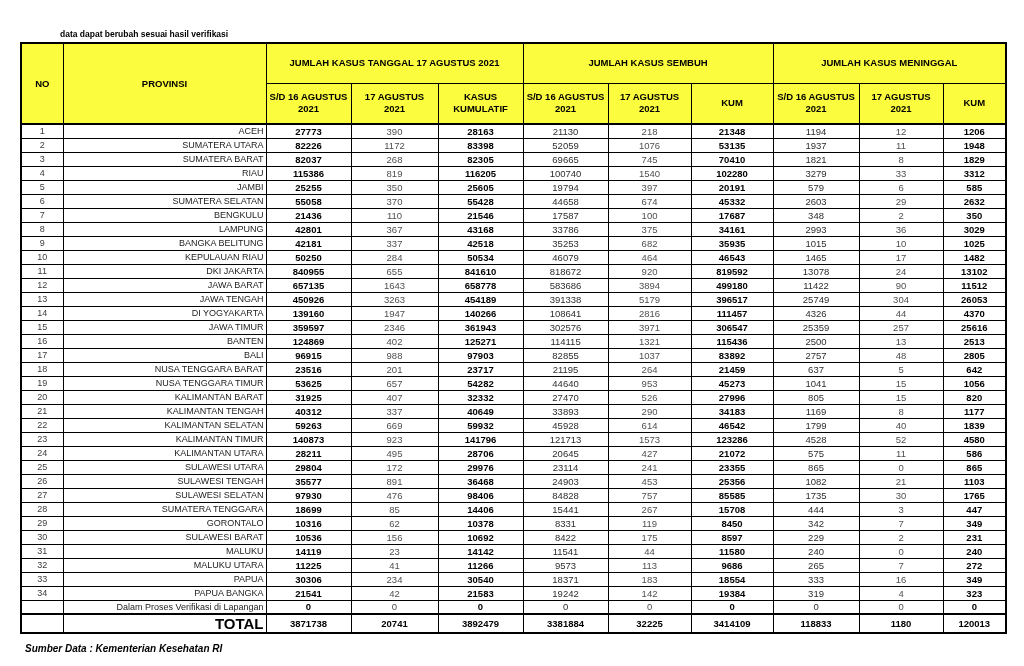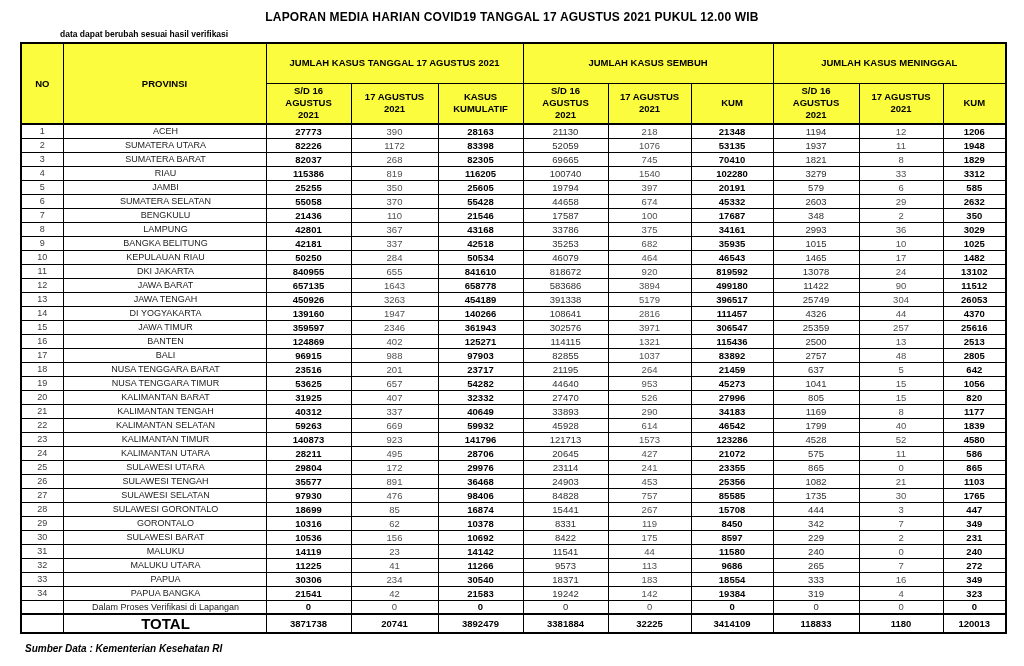--- a/index.html
+++ b/index.html
@@ -20,45 +20,44 @@
   }
   table.report {
     position: absolute; top: 42px; left: 20px; width: 985px;
     border-collapse: collapse; table-layout: fixed;
     border: 2px solid var(--border-color);
   }
   th, td { border: 1px solid var(--border-color); }
   thead { border-bottom: 2.5px solid var(--border-color); }
   thead th {
     background: var(--header-bg); font-weight: bold; font-size: 9.5px;
-    text-align: center; vertical-align: middle; padding: 1px 9px; line-height: 1.25;
+    text-align: center; vertical-align: middle; padding: 1px 3px; line-height: 1.25;
   }
   thead tr.group-row th { height: 40px; }
   thead tr.sub-row th { height: 41px; }
   tbody td {
     height: 14px; font-size: 9.5px; text-align: center; vertical-align: middle;
     padding: 0 2px; white-space: nowrap; overflow: hidden; background: #fff;
   }
   td.no   { color: #3c3c3c; font-size: 9px; }
-  td.prov { text-align: center; padding-left: 4px; font-size: 9px; color: #1c1c1c; }
+  td.prov { text-align: right; padding-left: 4px; font-size: 9px; color: #1c1c1c; }
   td.b  { font-weight: bold; color: #000; }
   td.lt { color: #4f4f4f; }
   td.md { color: #2d2d2d; }
   tr.total-row td { font-weight: bold; color: #000; border-top: 2.5px solid var(--border-color); }
   tr.total-row td.prov { font-size: 15px; }
   .footer {
     position: absolute; top: 643px; left: 25px;
     font-size: 10px; font-weight: bold; font-style: italic;
   }
 </style>
 </head>
 <body>
 
 <div class="page">
-  <div class="title">LAPORAN MEDIA HARIAN COVID19 TANGGAL 17 AGUSTUS 2021 PUKUL 12.00 WIB</div>
   <div class="note">data dapat berubah sesuai hasil verifikasi</div>
 
   <table class="report">
     <colgroup>
       <col style="width:42px">
         <col style="width:203px">
       <col style="width:85px">
         <col style="width:87px">
         <col style="width:85px">
       <col style="width:85px">
@@ -435,24 +434,24 @@
           <td class="b">98406</td>
           <td class="md">84828</td>
           <td class="lt">757</td>
           <td class="b">85585</td>
           <td class="md">1735</td>
           <td class="lt">30</td>
           <td class="b">1765</td>
         </tr>
         <tr>
           <td class="no">28</td>
-          <td class="prov">SULAWESI GORONTALO</td>
+          <td class="prov">SUMATERA TENGGARA</td>
           <td class="b">18699</td>
           <td class="lt">85</td>
-          <td class="b">16874</td>
+          <td class="b">14406</td>
           <td class="md">15441</td>
           <td class="lt">267</td>
           <td class="b">15708</td>
           <td class="md">444</td>
           <td class="lt">3</td>
           <td class="b">447</td>
         </tr>
         <tr>
           <td class="no">29</td>
           <td class="prov">GORONTALO</td>

